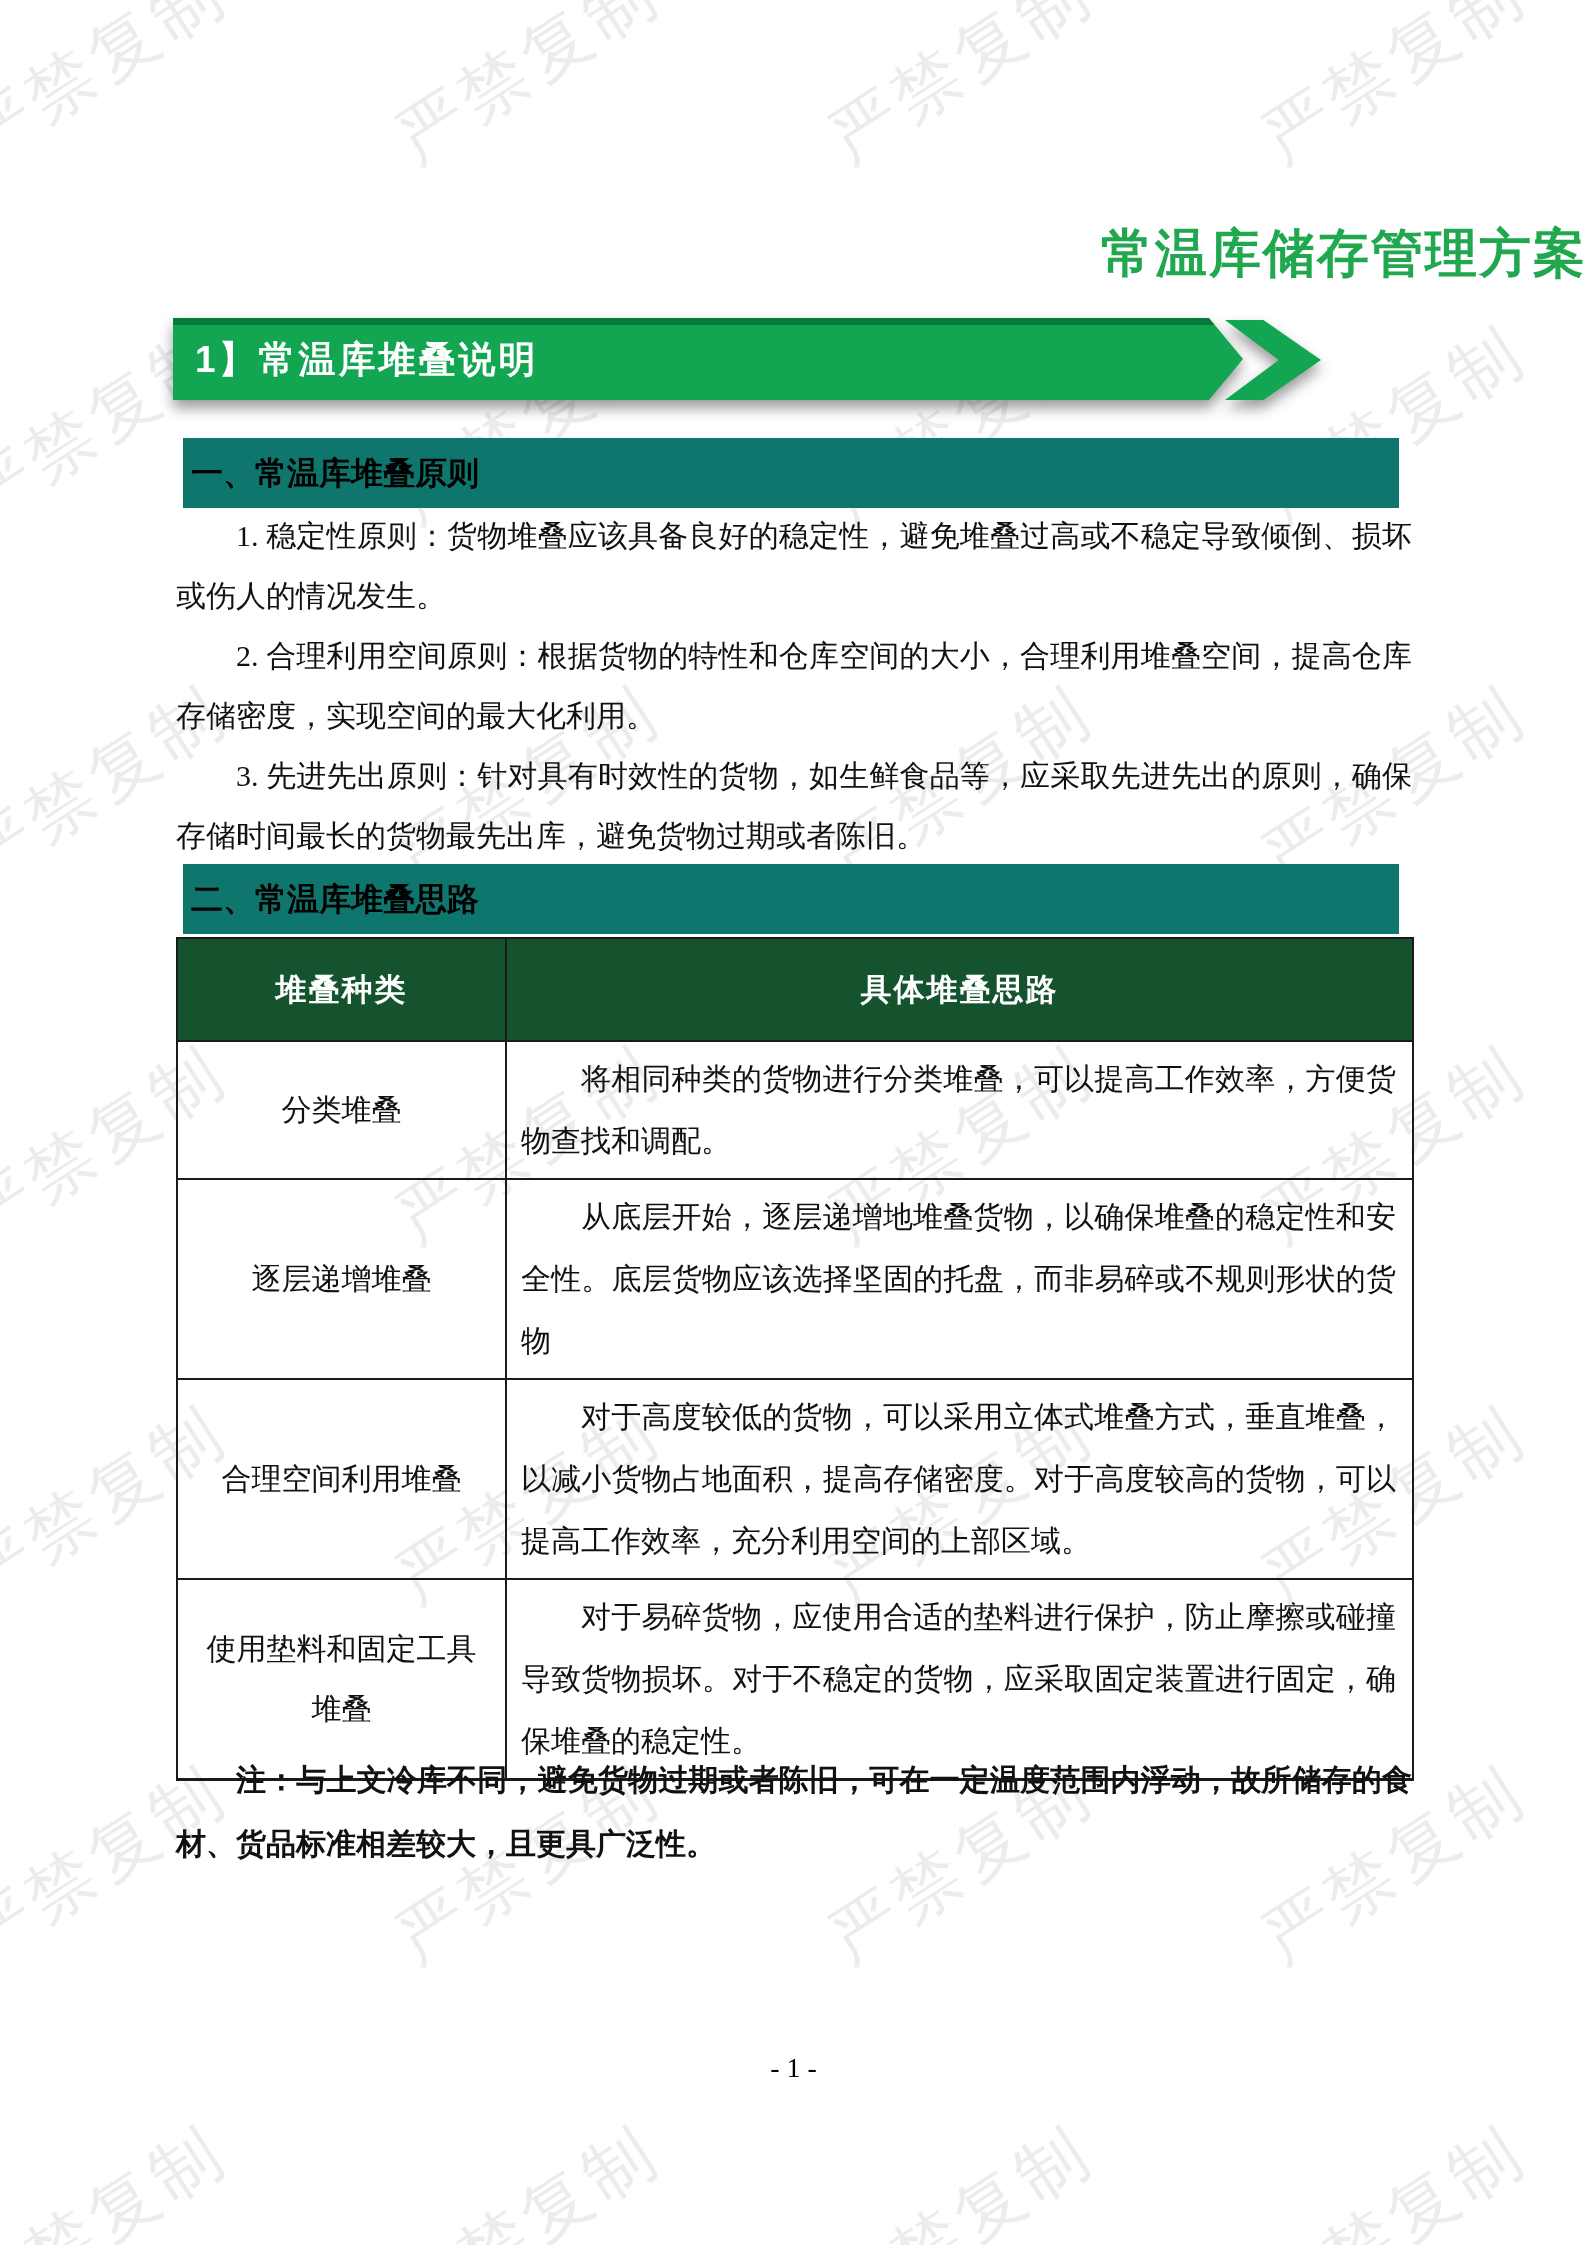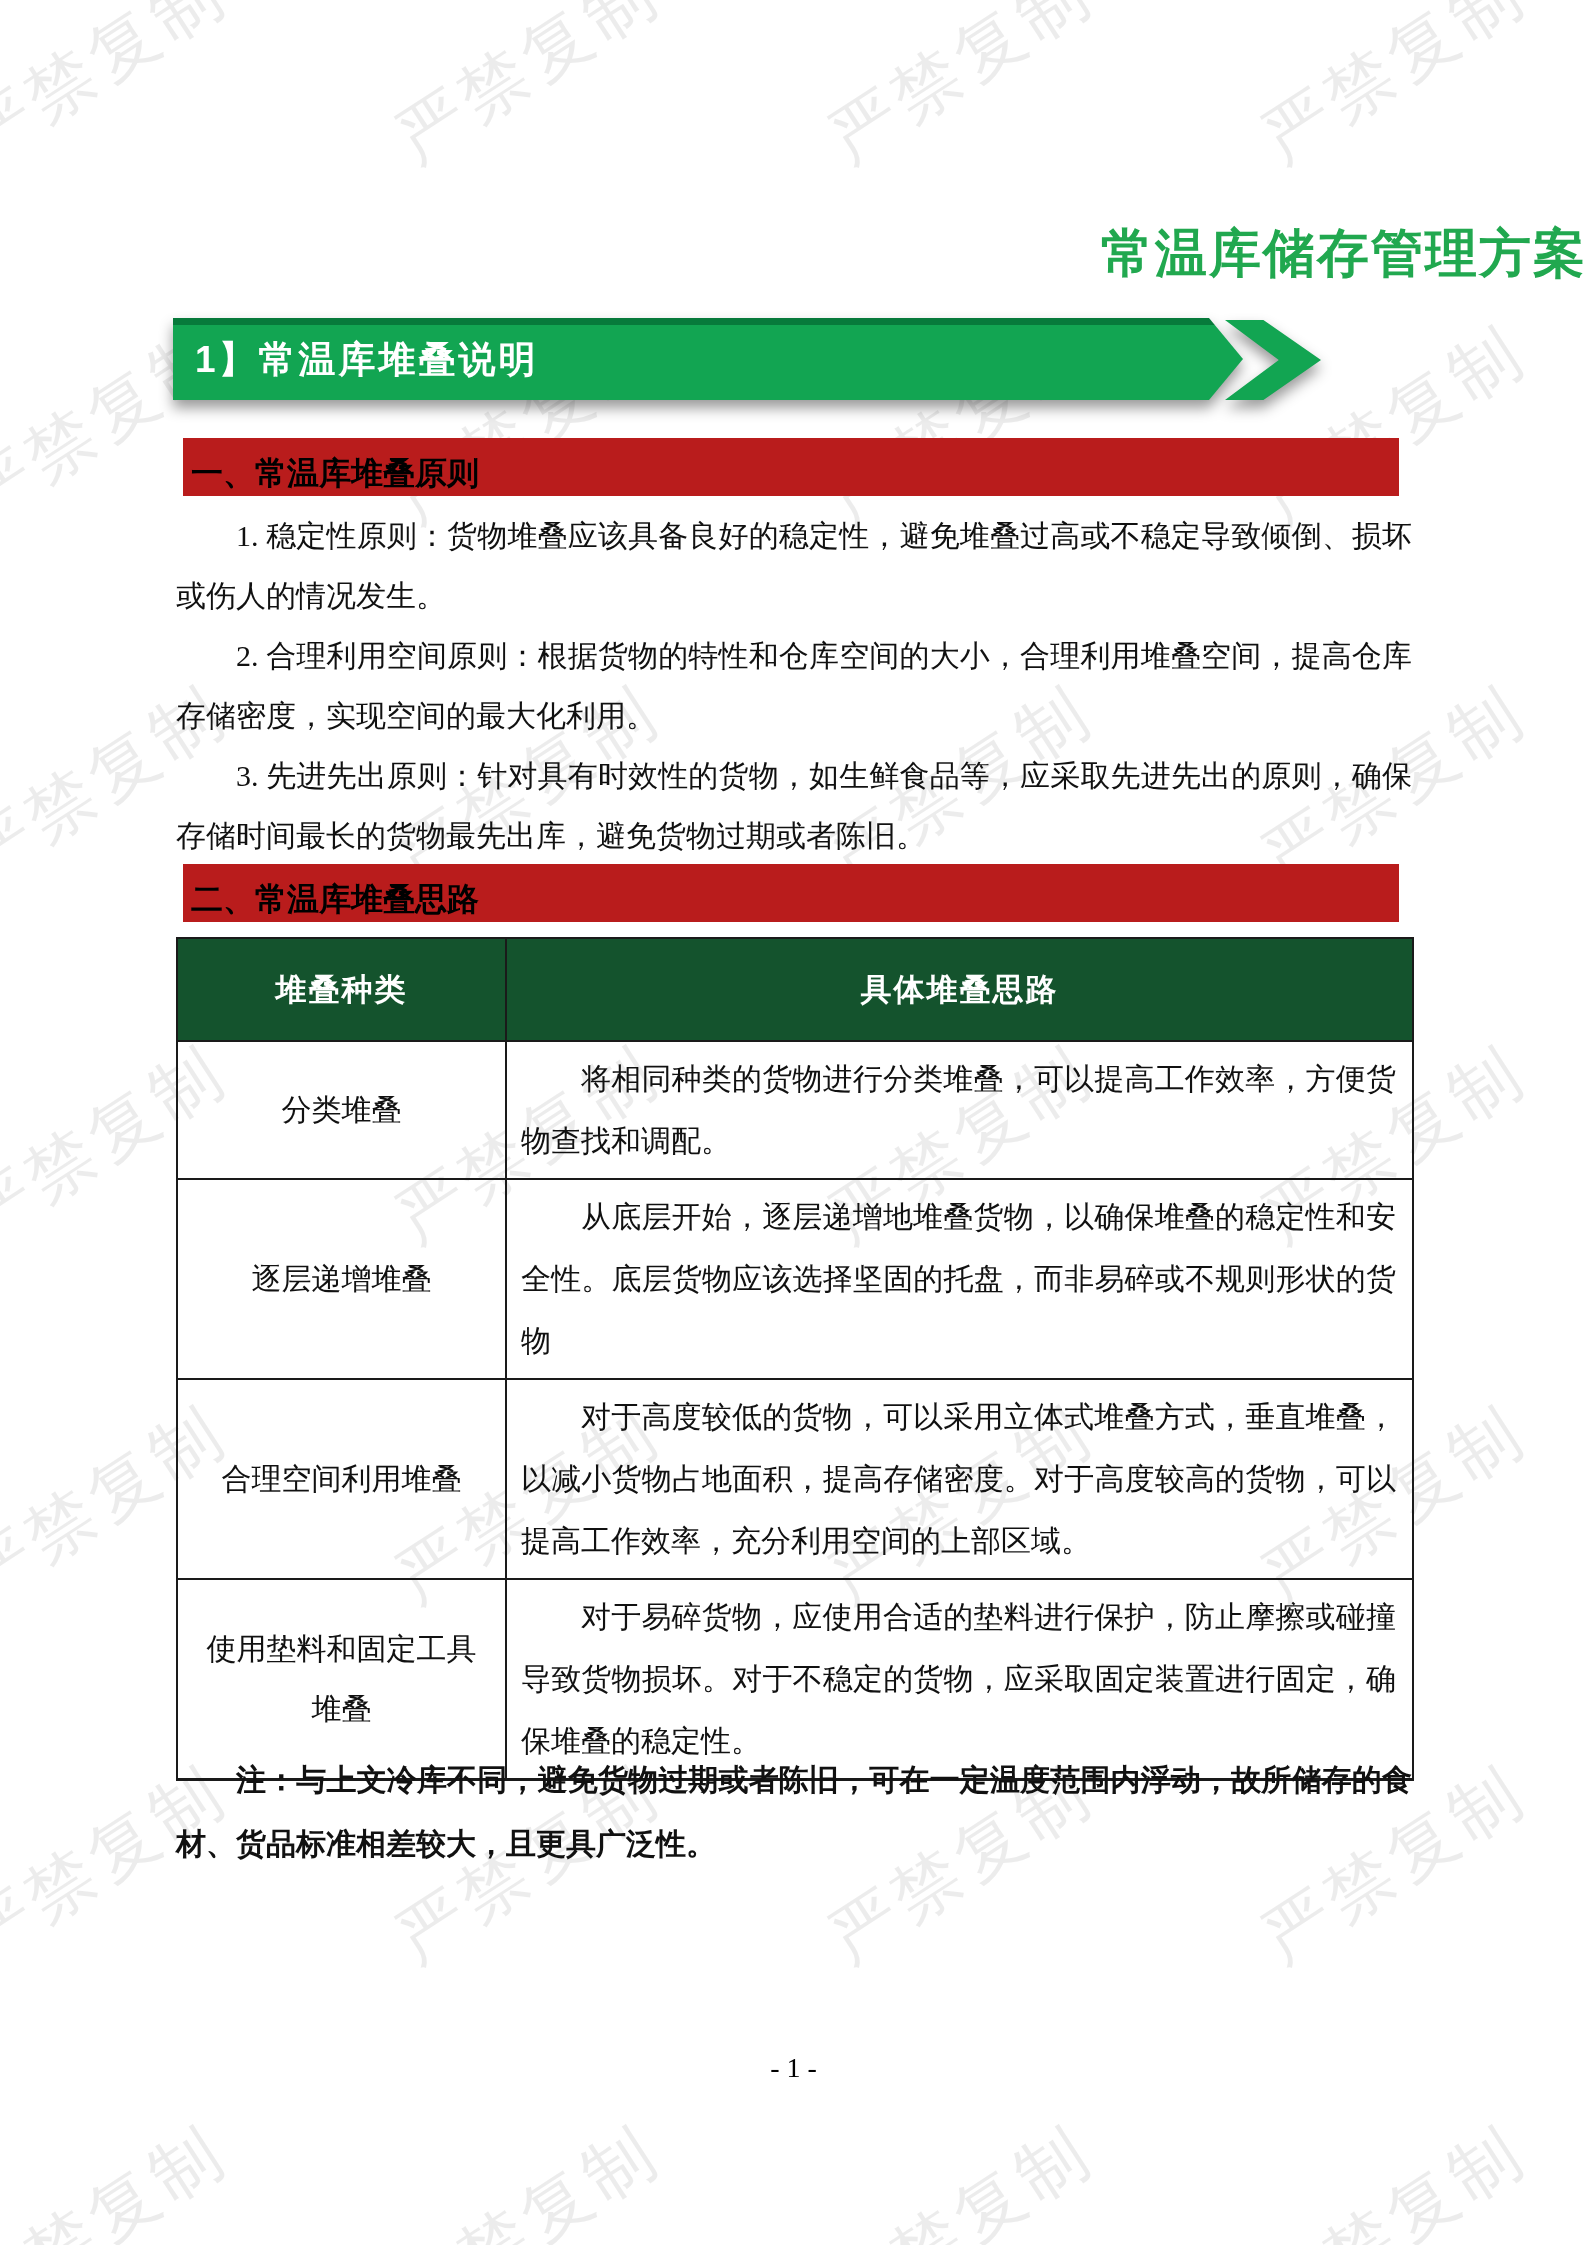--- a/index.html
+++ b/index.html
@@ -44,22 +44,22 @@
     font-family:"Liberation Sans","DejaVu Sans",sans-serif;
     font-weight:bold;font-size:37px;color:#ffffff;letter-spacing:3px;
   }
   .banner-chevron{
     position:absolute;left:1052px;top:2px;width:96px;height:80px;
     background:#12A552;
     clip-path:polygon(0 0, 40% 0, 100% 50%, 40% 100%, 0 100%, 56% 50%);
   }
   
   .section-band{
-    position:absolute;left:183px;width:1216px;height:58px;
-    background:#b91c1c;
+    position:absolute;left:183px;width:1216px;height:70px;
+    background:#0f766e;
     font-weight:bold;font-size:32px;line-height:70px;
     padding-left:8px;box-sizing:border-box;
     color:#000;
   }
   .band-1{top:438px;}
   .band-2{top:864px;}
   
   .paragraphs{
     position:absolute;left:176px;top:506px;width:1236px;
     font-size:30px;line-height:60px;text-align:justify;

